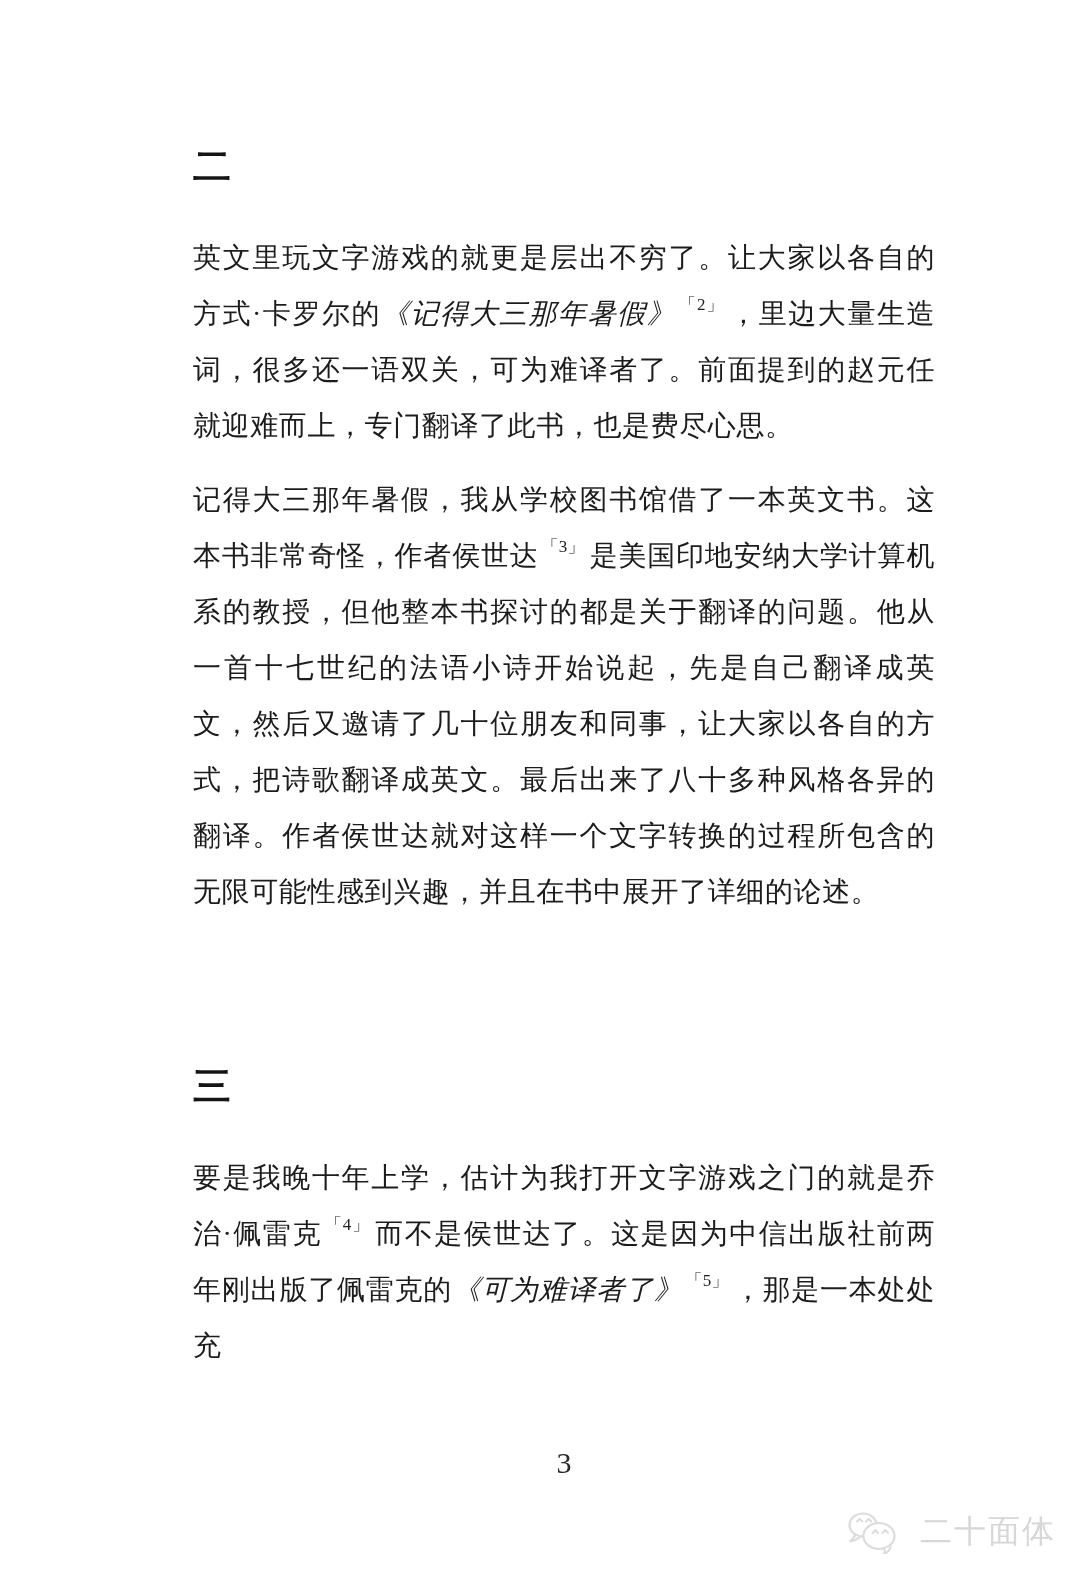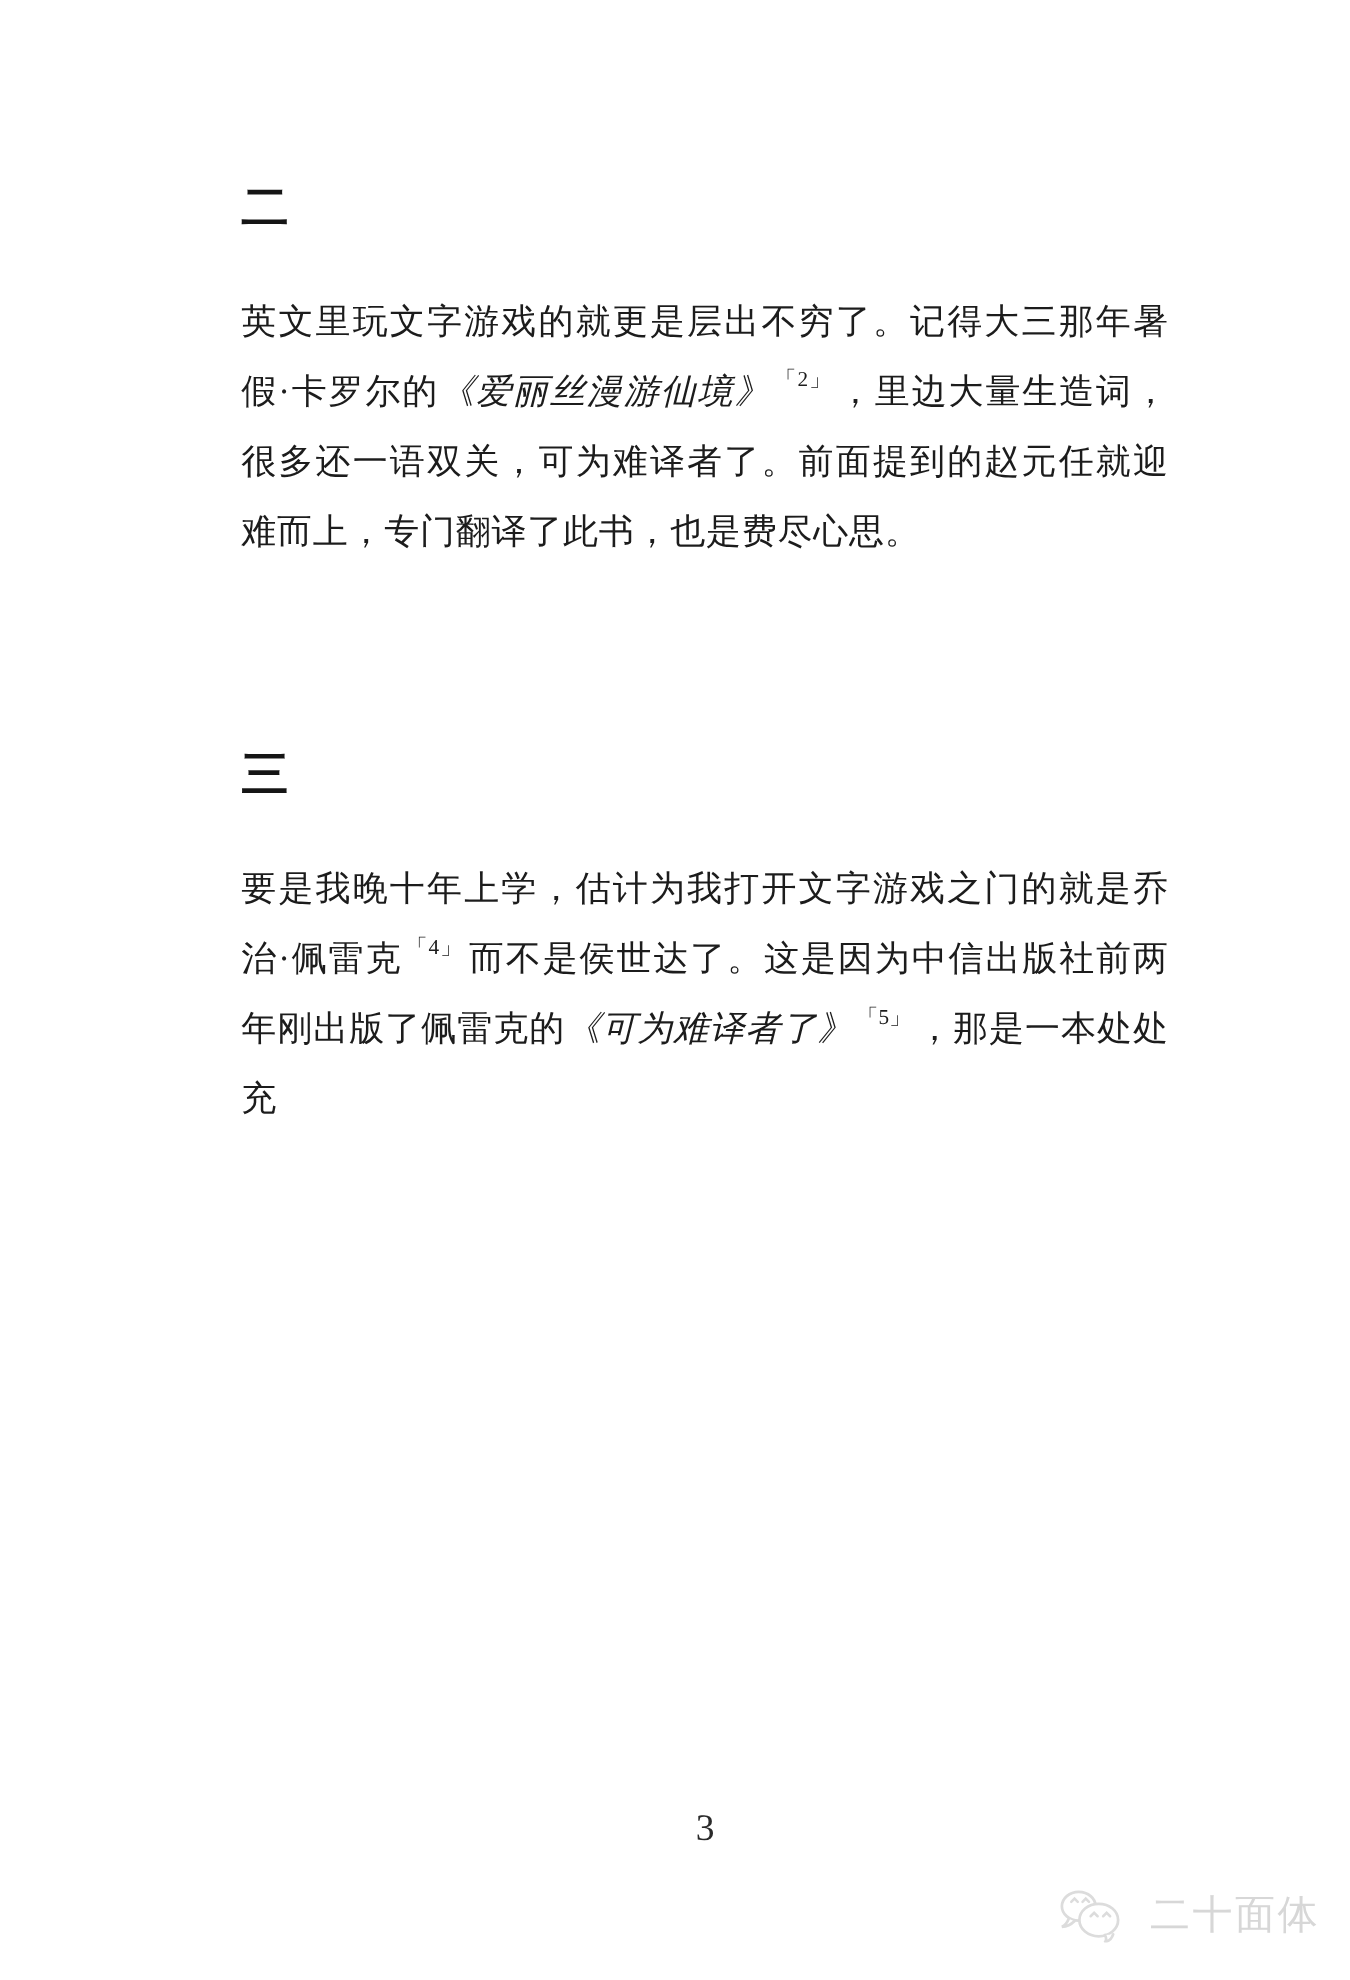--- a/index.html
+++ b/index.html
@@ -65,21 +65,22 @@
     user-select: none;
   }
   .watermark svg { display: block; }
 </style>
 </head>
 <body>
 
 <main class="content" id="sections-root">
     <section class="section">
       <h2 class="section-heading">二</h2>
-      <p class="para"><span>英文里玩文字游戏的就更是层出不穷了。记得大三那年暑假·卡罗尔的</span><em class="book-title">《爱丽丝漫游仙境》</em><sup class="footnote-ref">「2」</sup><span>，里边大量生造词，很多还一语双关，可为难译者了。前面提到的赵元任就迎难而上，专门翻译了此书，也是费尽心思。</span></p>
+      <p class="para"><span>英文里玩文字游戏的就更是层出不穷了。让大家以各自的方式·卡罗尔的</span><em class="book-title">《记得大三那年暑假》</em><sup class="footnote-ref">「2」</sup><span>，里边大量生造词，很多还一语双关，可为难译者了。前面提到的赵元任就迎难而上，专门翻译了此书，也是费尽心思。</span></p>
+      <p class="para"><span>记得大三那年暑假，我从学校图书馆借了一本英文书。这本书非常奇怪，作者侯世达</span><sup class="footnote-ref">「3」</sup><span>是美国印地安纳大学计算机系的教授，但他整本书探讨的都是关于翻译的问题。他从一首十七世纪的法语小诗开始说起，先是自己翻译成英文，然后又邀请了几十位朋友和同事，让大家以各自的方式，把诗歌翻译成英文。最后出来了八十多种风格各异的翻译。作者侯世达就对这样一个文字转换的过程所包含的无限可能性感到兴趣，并且在书中展开了详细的论述。</span></p>
     </section>
     <section class="section">
       <h2 class="section-heading">三</h2>
       <p class="para"><span>要是我晚十年上学，估计为我打开文字游戏之门的就是乔治·佩雷克</span><sup class="footnote-ref">「4」</sup><span>而不是侯世达了。这是因为中信出版社前两年刚出版了佩雷克的</span><em class="book-title">《可为难译者了》</em><sup class="footnote-ref">「5」</sup><span>，那是一本处处充</span></p>
     </section>
   </main>
 
 <div class="page-number">3</div>
 
 <div class="watermark">

